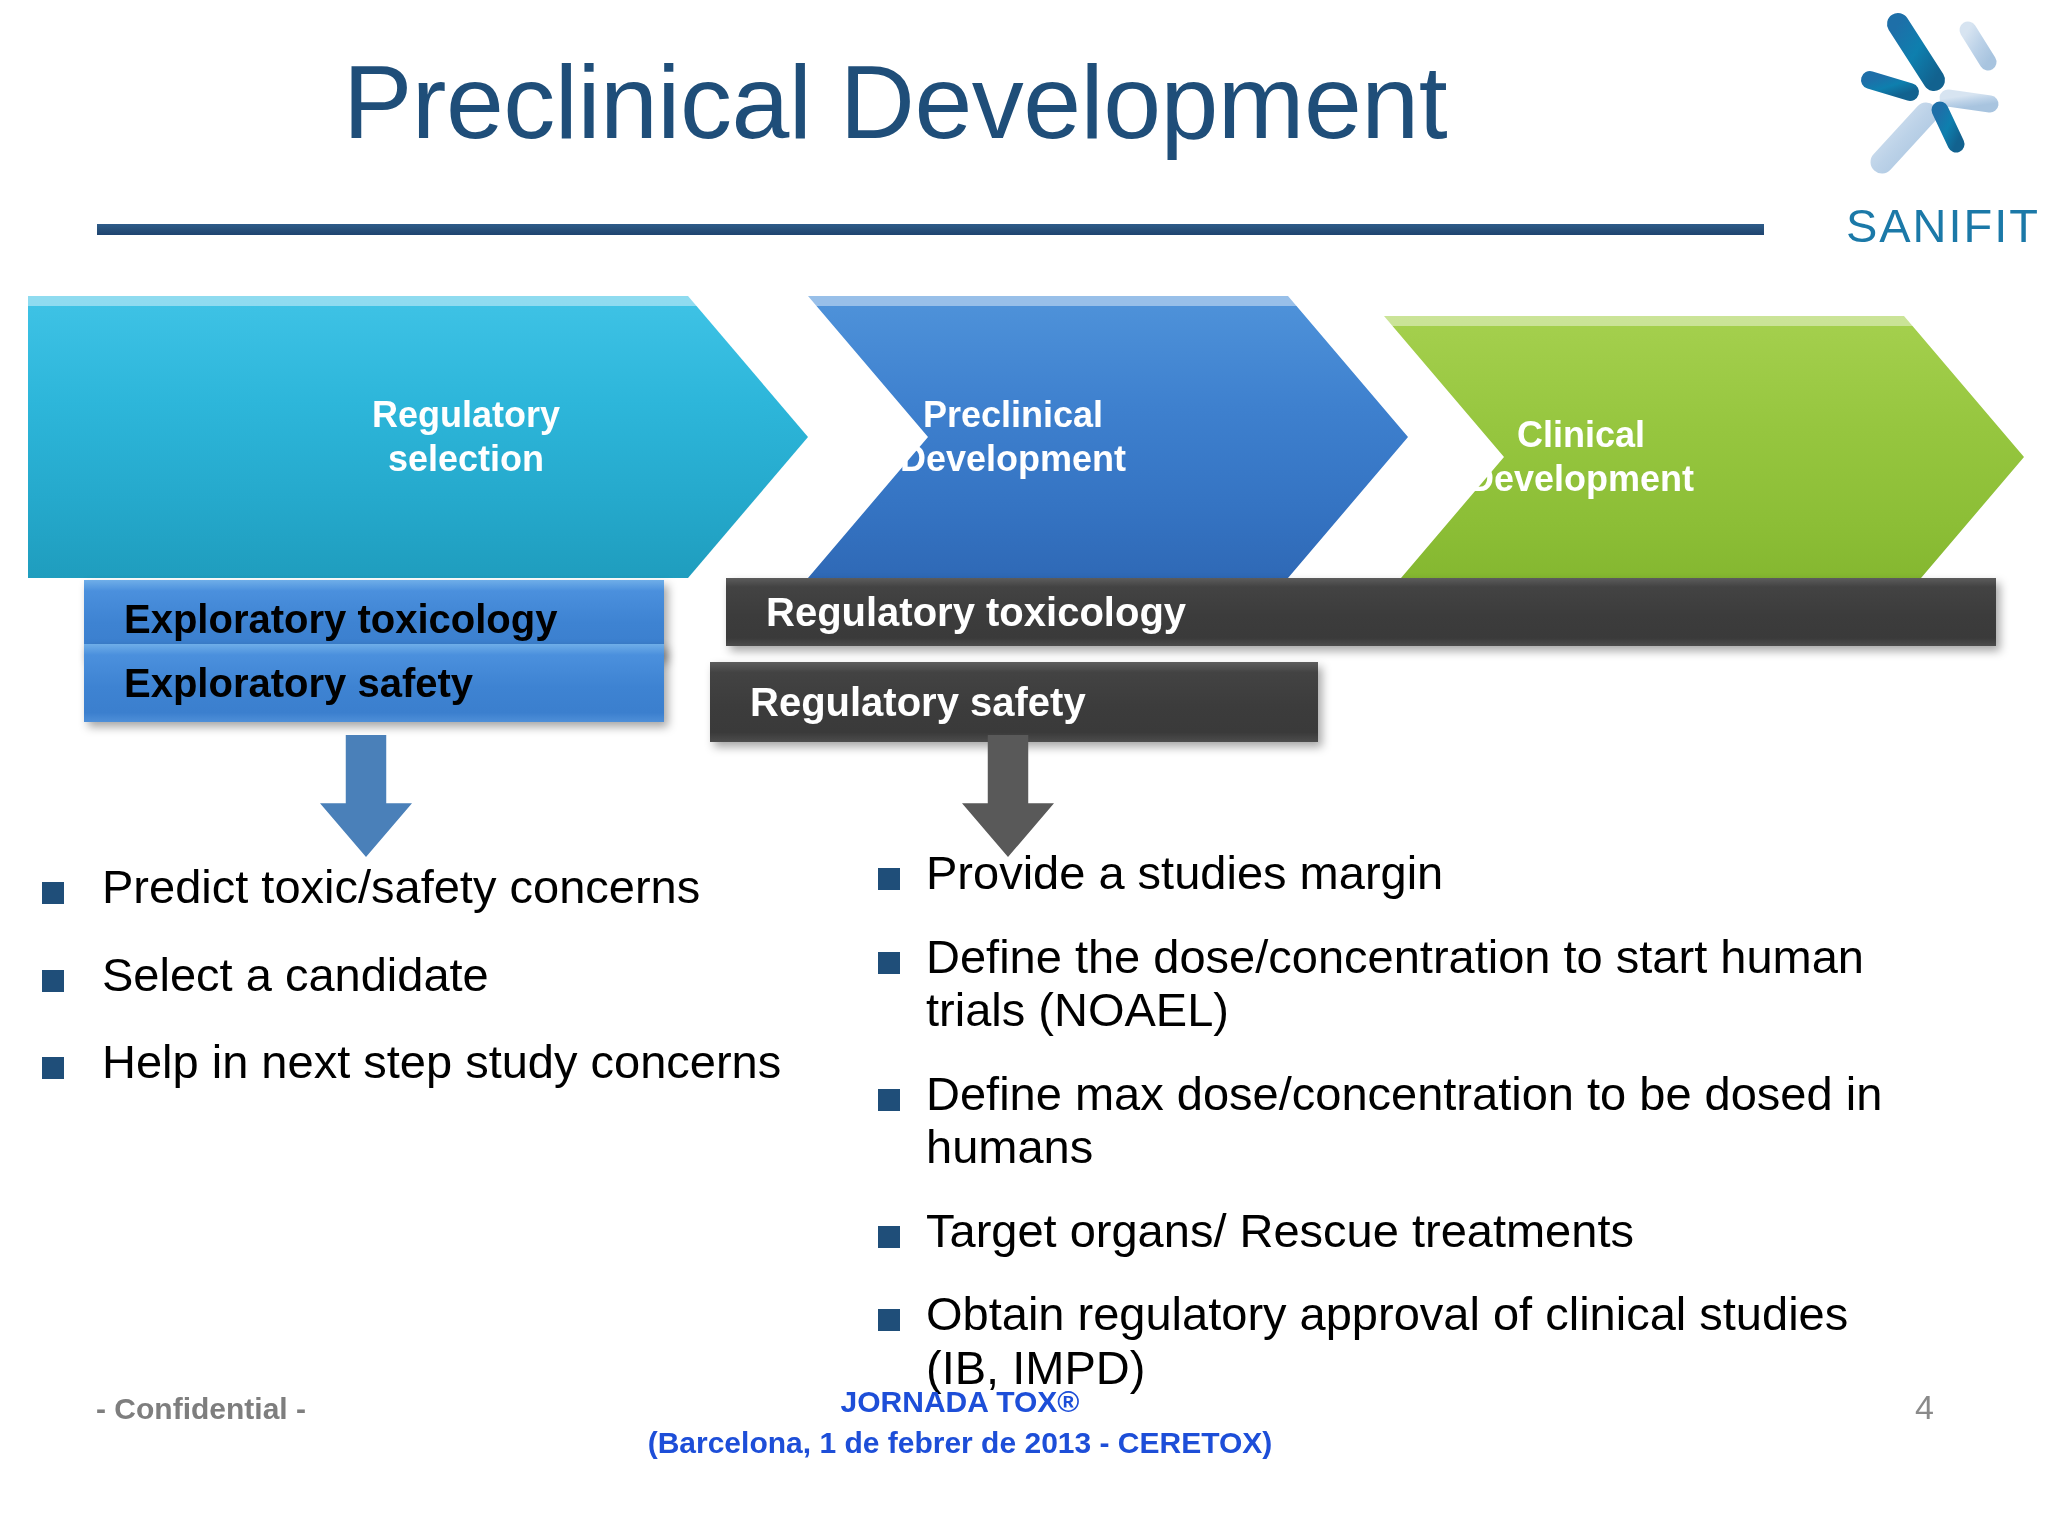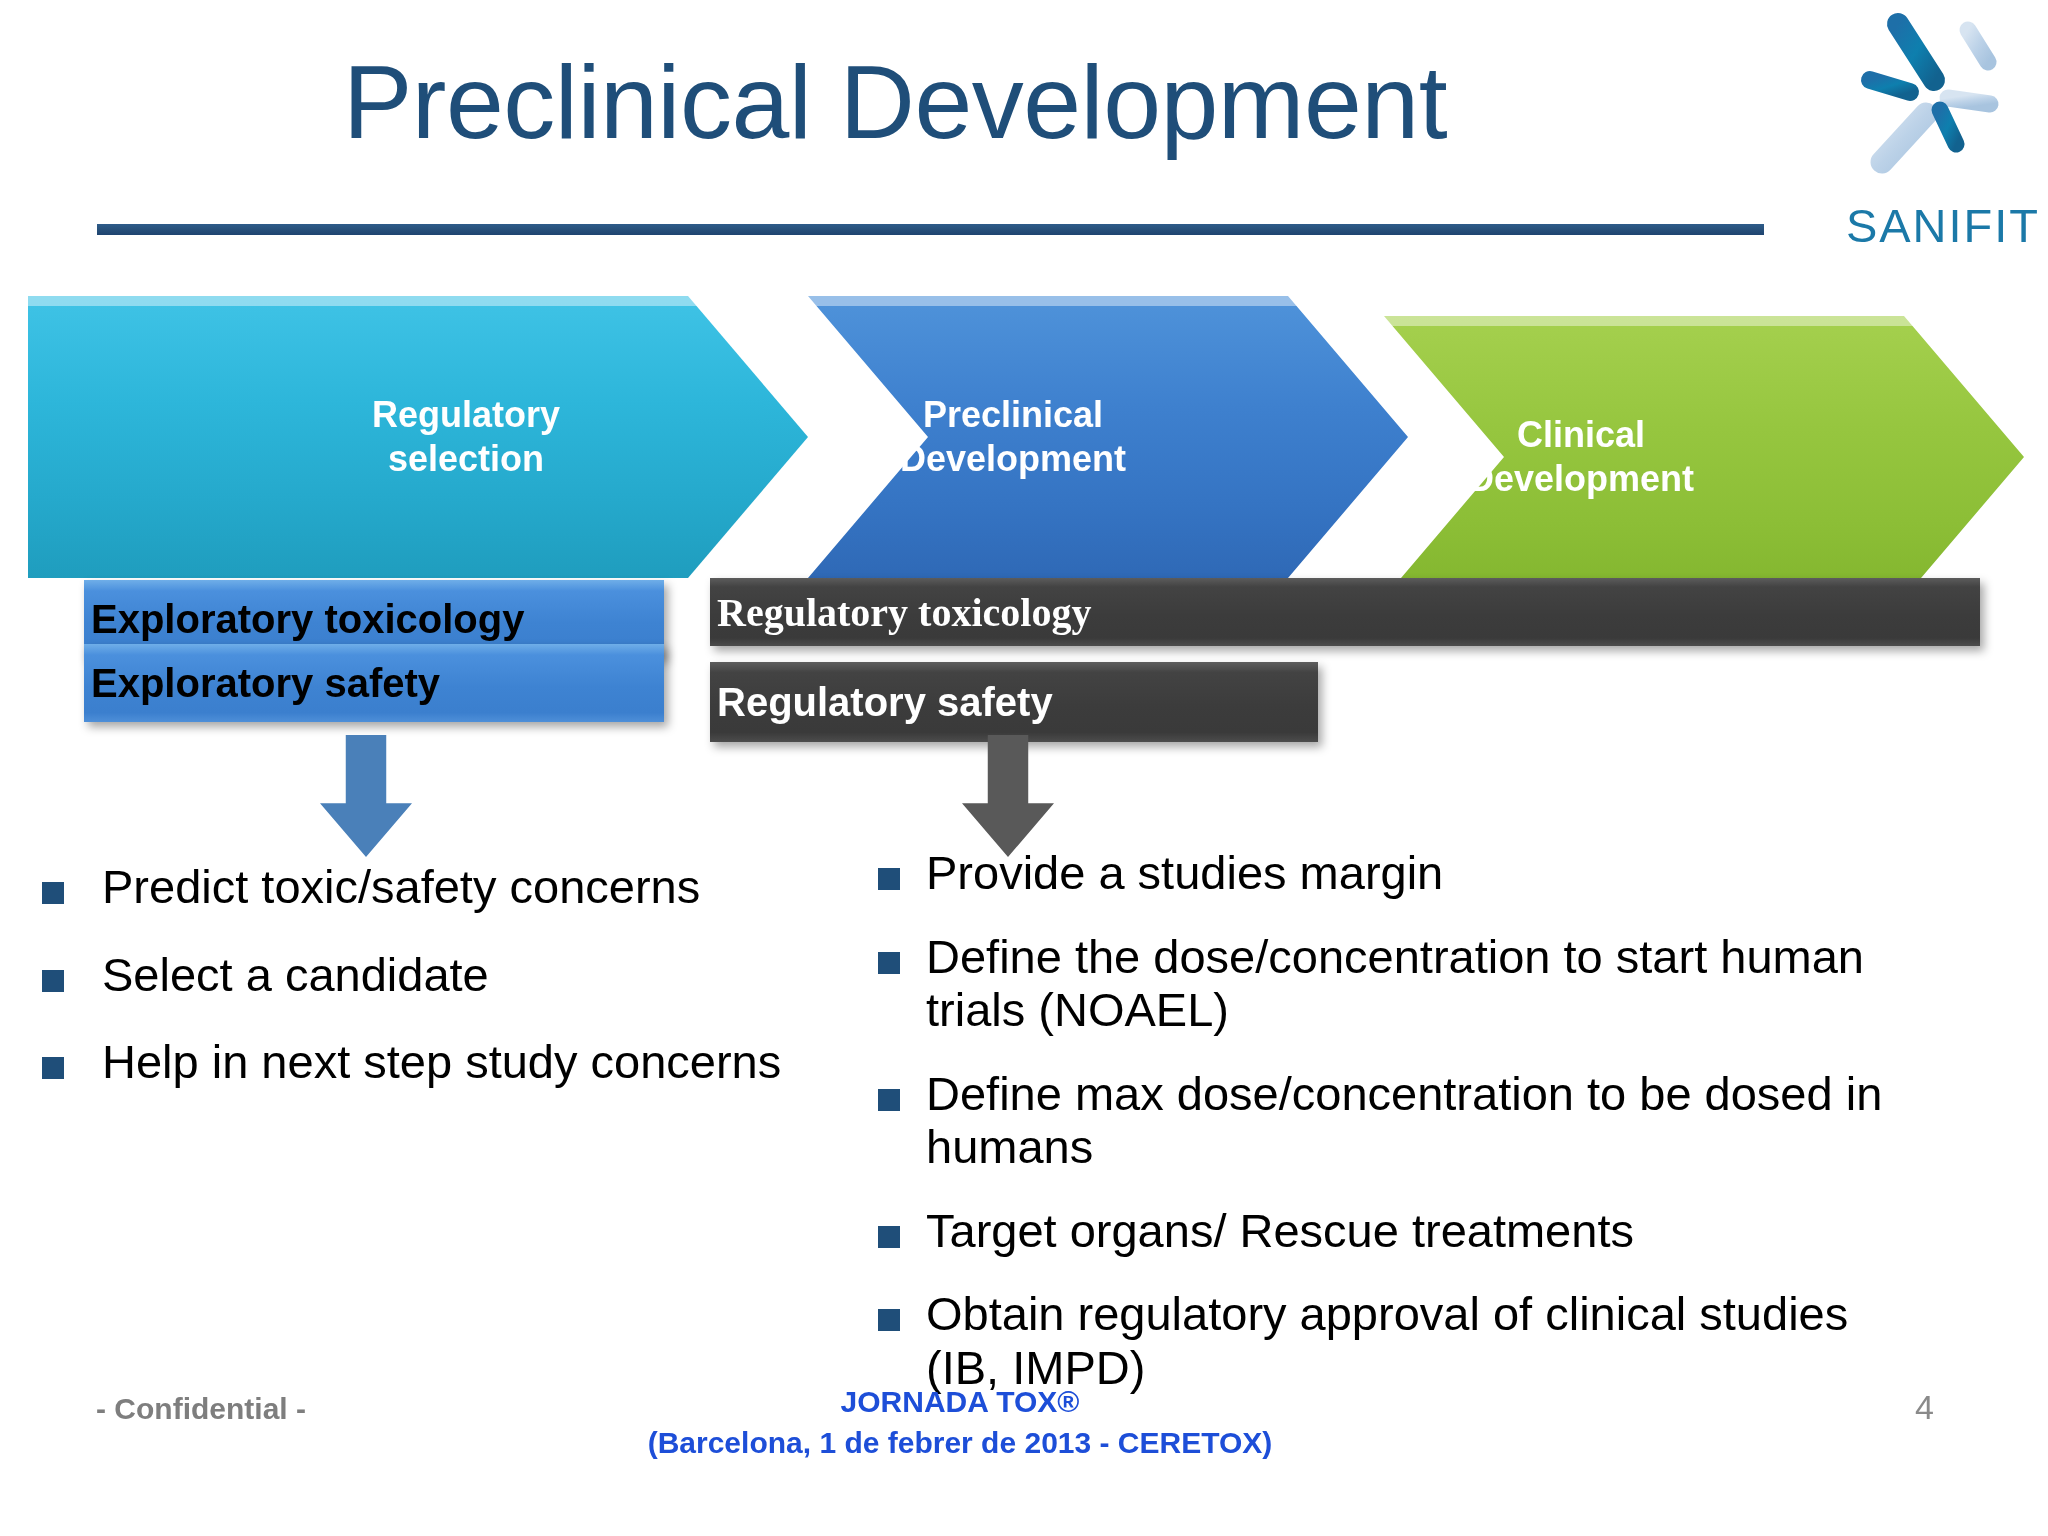--- a/index.html
+++ b/index.html
@@ -110,34 +110,34 @@
   }
 
   
   .bar {
     position: absolute;
     box-sizing: border-box;
     display: flex;
     align-items: center;
     font-weight: bold;
     font-size: 40px;
-    padding-left: 7px;
+    padding-left: 40px;
     filter: drop-shadow(4px 5px 5px rgba(0,0,0,0.35));
   }
   .bar-blue {
     background: linear-gradient(to bottom, #6FAEE8 0%, #4B90DD 14%, #3E83D2 55%, #3B7FCE 88%, #4E8FD8 100%);
     color: #000000;
   }
   .bar-dark {
     background: linear-gradient(to bottom, #5C5C5C 0%, #434343 13%, #3C3C3C 55%, #3A3A3A 88%, #4C4C4C 100%);
     color: #ffffff;
   }
   #bar-exp-tox  { left: 84px;  top: 580px; width: 580px; height: 78px; }
   #bar-exp-safe { left: 84px;  top: 644px; width: 580px; height: 78px; }
-  #bar-reg-tox  { left: 710px; top: 578px; width: 1270px; height: 68px; font-family: Liberation Serif, serif; }
+  #bar-reg-tox  { left: 726px; top: 578px; width: 1270px; height: 68px; }
   #bar-reg-safe { left: 710px; top: 662px; width: 608px; height: 80px; }
 
   
   .down-arrow { position: absolute; }
   #arrow-blue {
     left: 320px; top: 735px; width: 92px; height: 122px;
     background: #4A80B9;
     clip-path: polygon(28% 0, 72% 0, 72% 56%, 100% 56%, 50% 100%, 0 56%, 28% 56%);
   }
   #arrow-gray {

